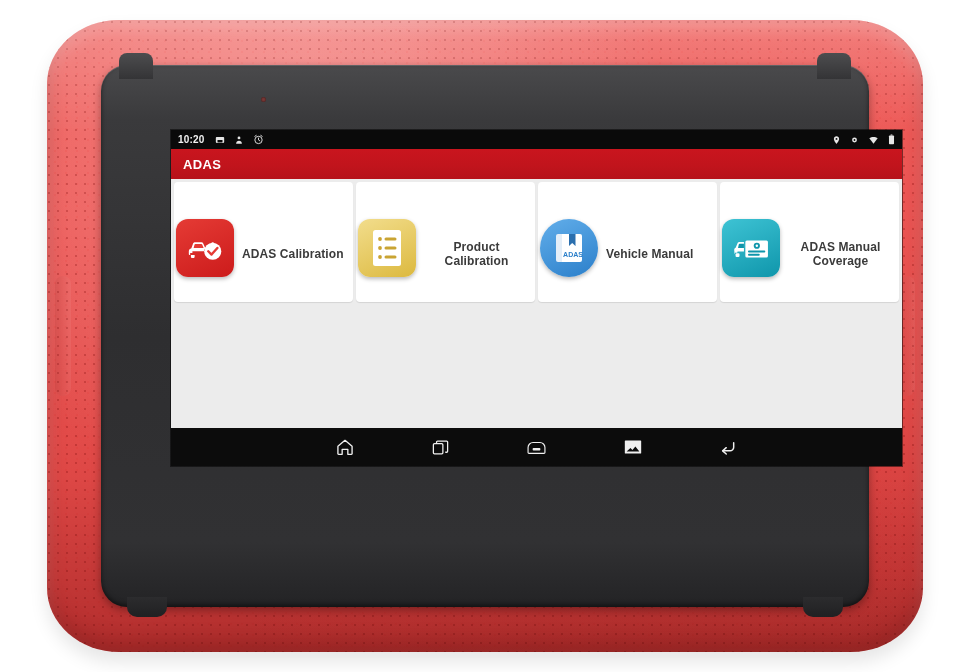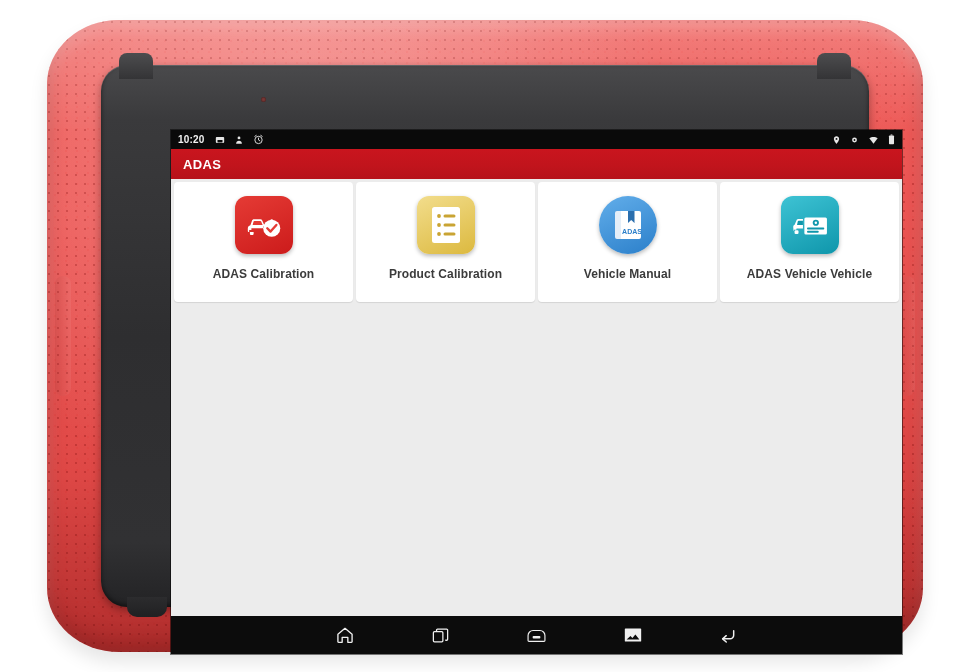--- a/index.html
+++ b/index.html
@@ -116,21 +116,21 @@
     background: #7e3a38;
     box-shadow: inset 0 0 2px rgba(0,0,0,.7);
   }
 
   
   #screen {
     position: absolute;
     left: 124px;
     top: 110px;
     width: 731px;
-    height: 524px;
+    height: 336px;
     background: #ececec;
     overflow: hidden;
     display: flex;
     flex-direction: column;
     box-shadow: 0 0 0 1px rgba(0,0,0,.5);
   }
 
   
   #status-bar {
     height: 19px;
@@ -185,21 +185,21 @@
     flex-wrap: wrap;
     align-content: flex-start;
     gap: 3px;
   }
   .tile {
     width: 179px;
     height: 120px;
     background: #ffffff;
     border-radius: 4px;
     display: flex;
-    flex-direction: column;
+    flex-direction: row;
     align-items: center;
     justify-content: flex-start;
     padding-top: 12px;
     box-sizing: border-box;
     box-shadow: 0 1px 1px rgba(0,0,0,.10);
     cursor: pointer;
   }
   .tile-icon {
     width: 62px;
     height: 62px;
@@ -395,21 +395,21 @@
                 <g fill="#0f96ab">
                   <circle cx="28.2" cy="14.6" r="3.3"></circle>
                   <circle cx="28.2" cy="14.6" r="1.3" fill="#ffffff"></circle>
                   <rect x="18.8" y="19.6" width="18.4" height="2.1" rx="1"></rect>
                   <rect x="18.8" y="23.2" width="12.5" height="2.1" rx="1"></rect>
                 </g>
               </g>
             </svg>
           </div>
         </div>
-        <div class="tile-label">ADAS Vehicle Vehicle</div>
+        <div class="tile-label">ADAS Manual Coverage</div>
       </div>
 
     </div>
 
     <div id="nav-bar">
       <div class="nav-btn">
         <svg width="20" height="20" viewBox="0 0 24 24" fill="none" stroke="#f0f0f0" stroke-width="1.6" stroke-linejoin="round">
           <path d="M3.5 11.2L12 4l8.5 7.2V20a.8.8 0 01-.8.8h-4.3v-6h-6.8v6H4.3a.8.8 0 01-.8-.8z"></path>
         </svg>
       </div>

